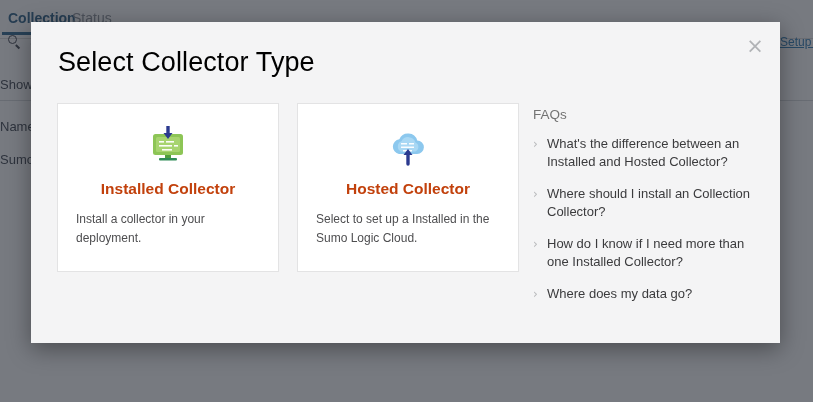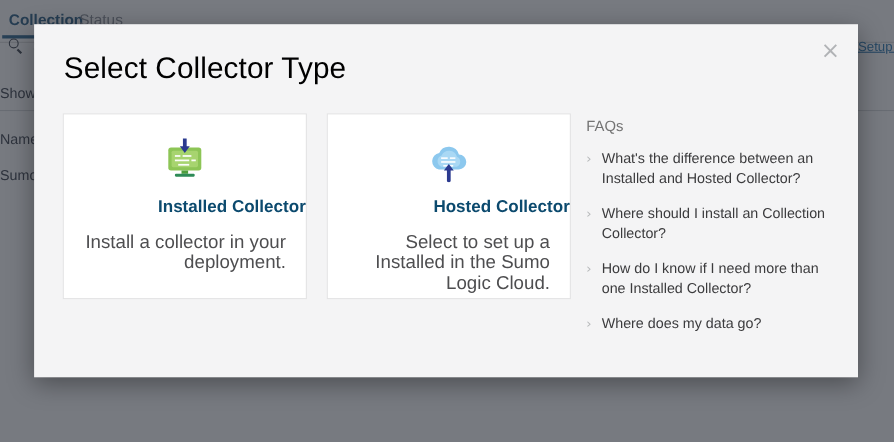--- a/index.html
+++ b/index.html
@@ -156,30 +156,30 @@
     position: absolute;
     left: 0; right: 0; top: 21px;
     height: 42px;
     display: flex;
     align-items: center;
     justify-content: center;
   }
   .card-title {
     position: absolute;
     left: 0; right: 0; top: 76px;
-    text-align: right;
+    text-align: center;
     font-size: 15.5px;
     font-weight: bold;
-    color: #0c4a6e;
+    color: #c2410c;
   }
   .card-desc {
     position: absolute;
     left: 18px; right: 18px; top: 106px;
-    text-align: right;
-    font-size: 17px;
+    text-align: left;
+    font-size: 12px;
     line-height: 19px;
     color: #4e4e50;
   }
 
   
   .faq {
     position: absolute;
     left: 502px; top: 85px;
     width: 224px;
   }

